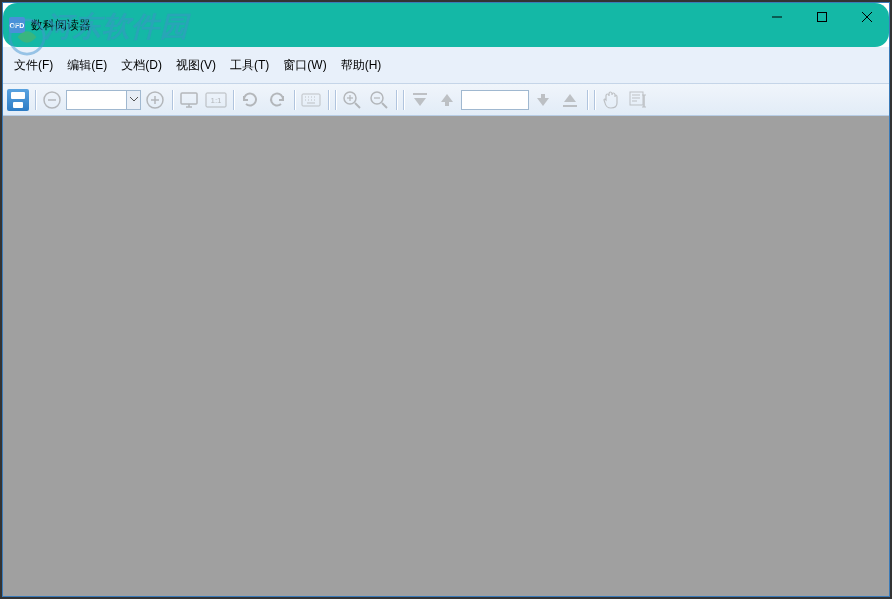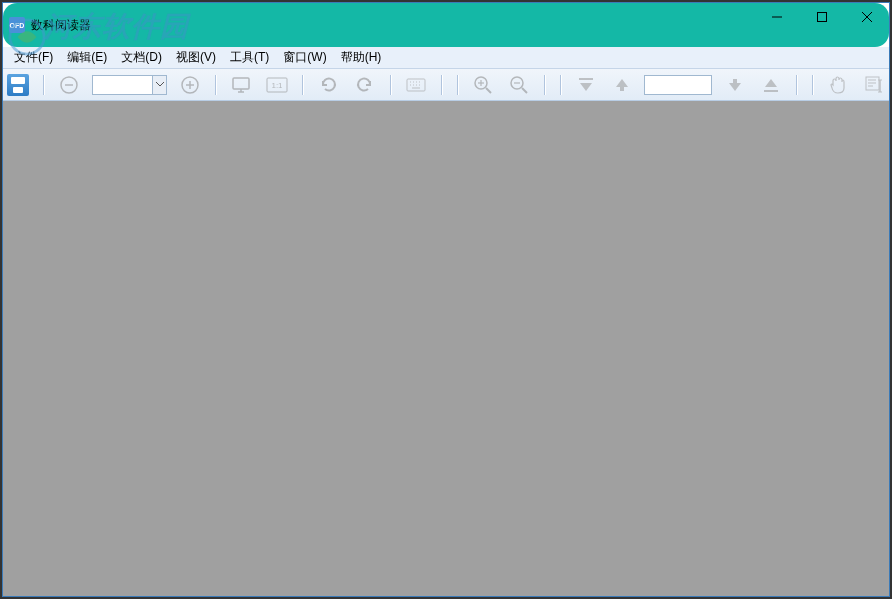--- a/index.html
+++ b/index.html
@@ -59,42 +59,41 @@
     .win-btn {
       width: 45px;
       height: 28px;
       display: flex;
       align-items: center;
       justify-content: center;
       cursor: pointer;
     }
     .win-btn svg { width: 10px; height: 10px; }
     .menubar {
-      height: 22px;
+      height: 37px;
       background: #e8f0fa;
       display: flex;
       align-items: center;
       padding-left: 4px;
       border-bottom: 1px solid #c5d5e8;
     }
     .menu-item {
       padding: 2px 7px;
       cursor: pointer;
       font-size: 12px;
       color: #000;
     }
     .toolbar {
       height: 32px;
       background: linear-gradient(#f0f5fb, #e2ecf7);
       display: flex;
       align-items: center;
       padding: 0 2px;
       border-bottom: 1px solid #b8cde5;
       gap: 1px;
-      justify-content: space-between;
     }
     .tb-btn {
       width: 26px;
       height: 26px;
       display: flex;
       align-items: center;
       justify-content: center;
       cursor: pointer;
       border: 1px solid transparent;
       border-radius: 2px;

